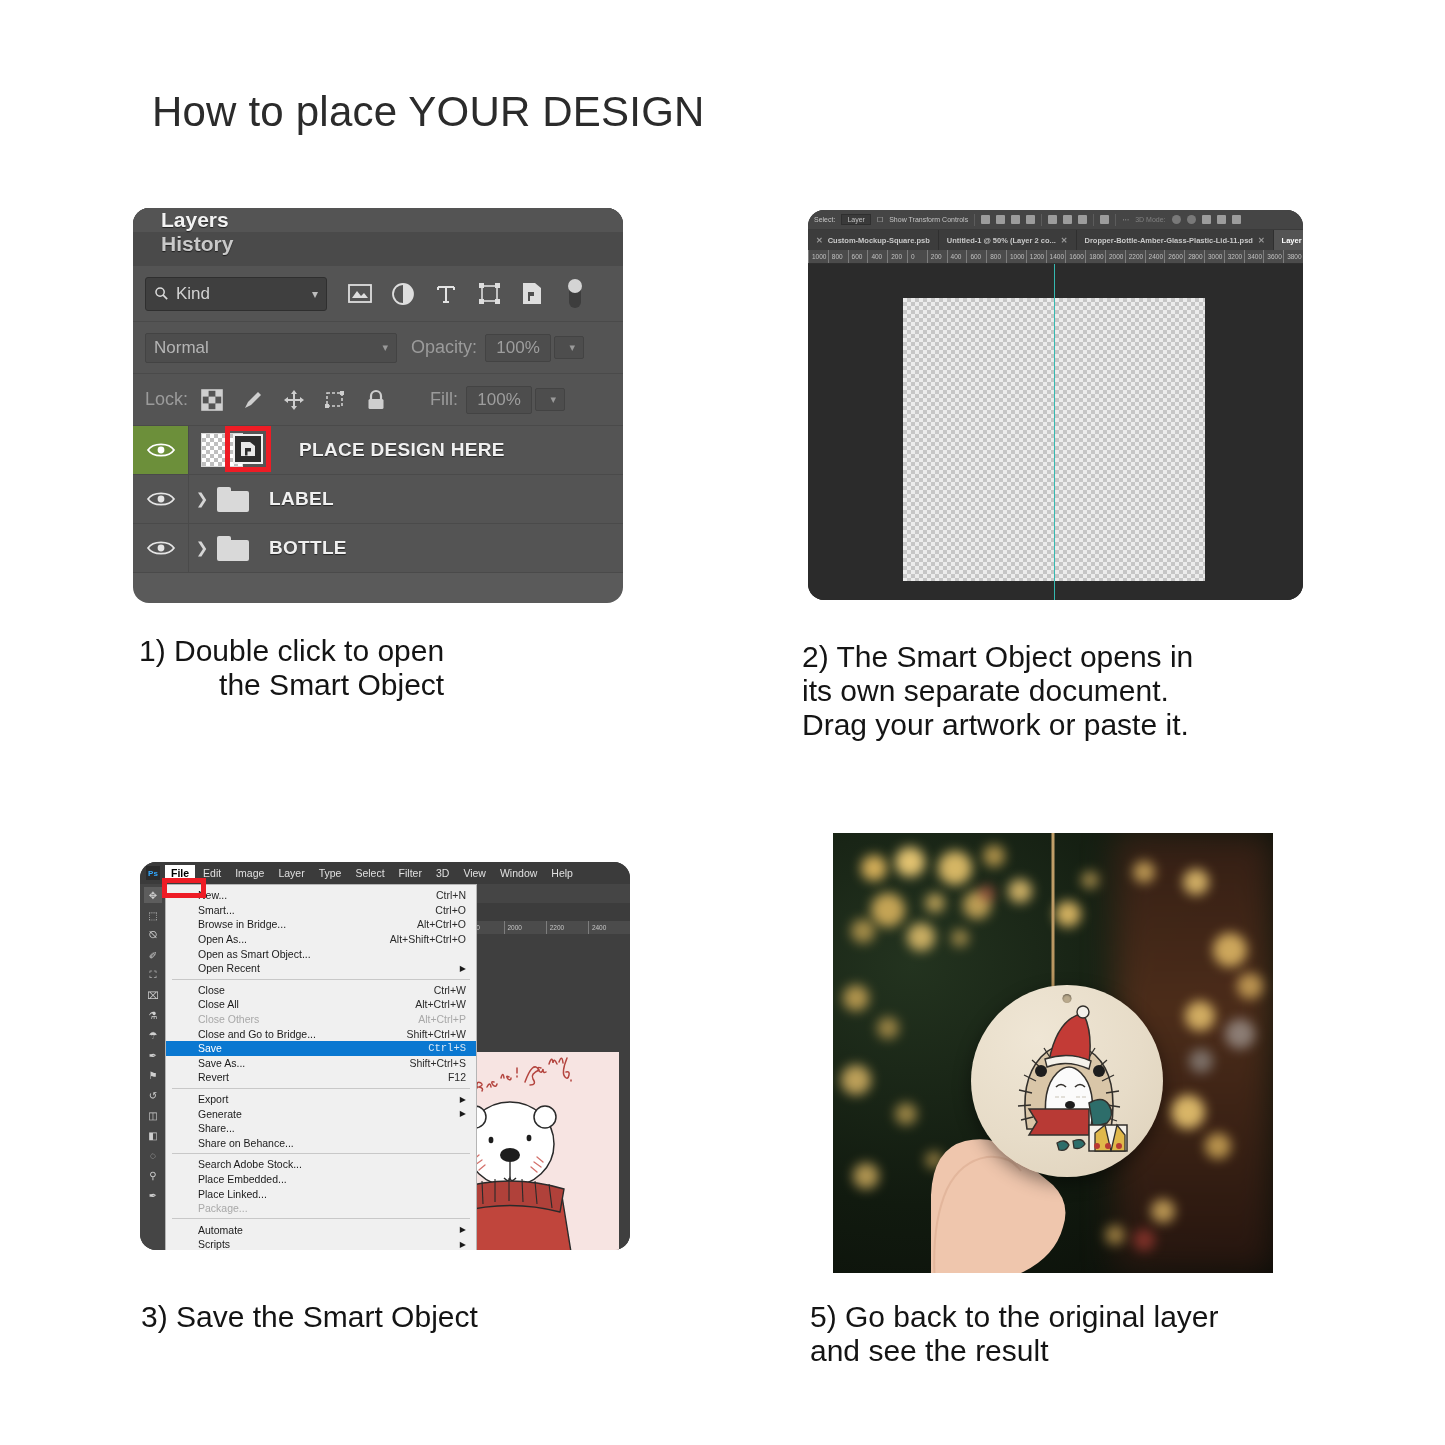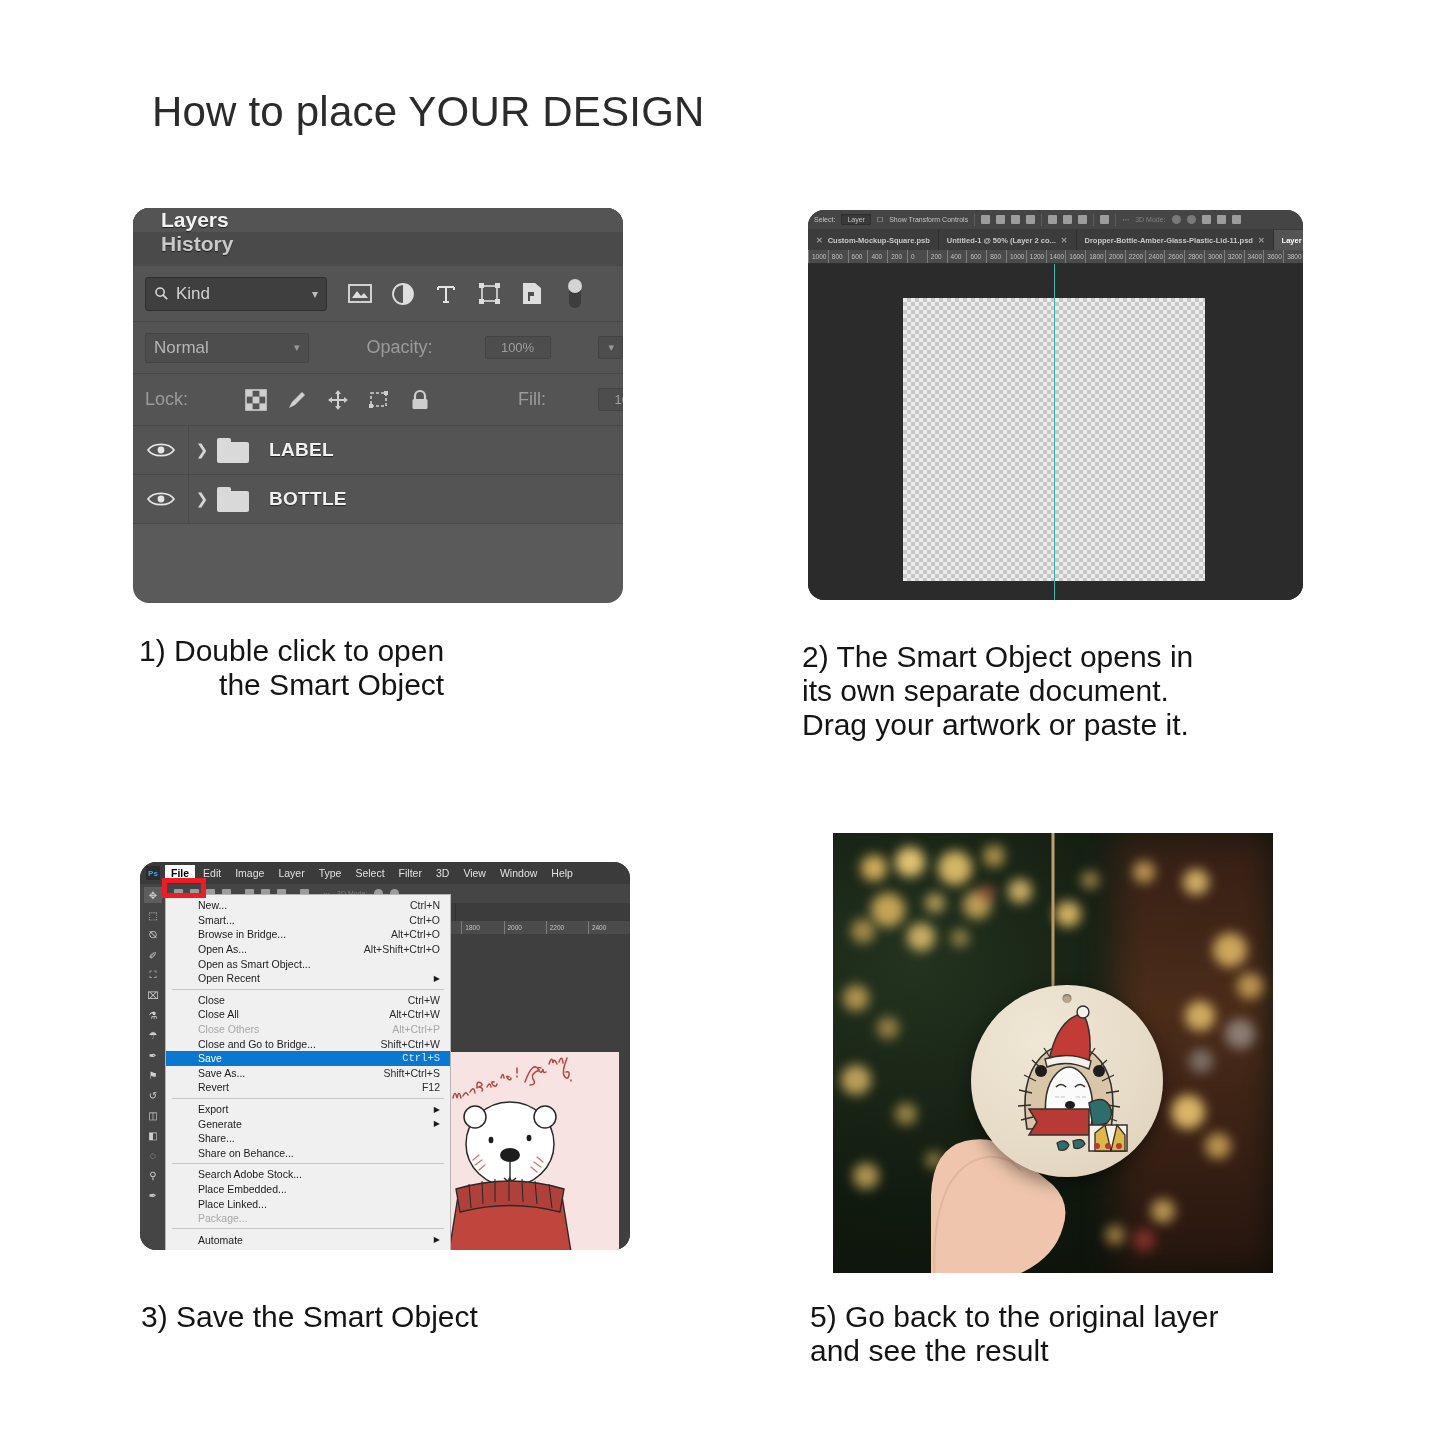--- a/index.html
+++ b/index.html
@@ -56,25 +56,25 @@
     color: #d2d2d2; font-size: 17px;
   }
   .kind-select .caret { margin-left: auto; font-size: 12px; color: #bdbdbd; }
   .filter-icons { display: flex; align-items: center; gap: 17px; margin-left: 6px; }
   .filter-icons .fi { width: 26px; height: 26px; color: #d8d8d8; display:flex; align-items:center; justify-content:center; }
 
   .ps-row {
     height: 52px; background: #545454;
     display: flex; align-items: center; padding-left: 12px;
     border-bottom: 1px solid #4a4a4a;
-    color: #9b9b9b; font-size: 18px; gap: 44px;
+    color: #9b9b9b; font-size: 18px;
   }
   .ps-input {
     background: #4d4d4d; border: 1px solid #434343; border-radius: 2px;
-    color: #9e9e9e; font-size: 13px; padding: 3px 8px; min-width: 66px; text-align: center;
+    color: #9e9e9e; font-size: 17px; padding: 3px 8px; min-width: 66px; text-align: center;
   }
   .ps-combo {
     background: #4d4d4d; border: 1px solid #434343; border-radius: 2px;
     color: #b5b5b5; font-size: 17px; padding: 4px 8px;
     display:flex; align-items:center;
   }
   .ps-combo .caret { margin-left:auto; font-size: 11px; color:#9a9a9a; }
 
   .lock-icons { display:flex; align-items:center; gap: 17px; margin-left: 12px; }
   .lock-icons .li { width: 24px; height: 24px; color:#c9c9c9; display:flex; align-items:center; justify-content:center;}
@@ -202,21 +202,21 @@
   .canvas-3 { position:absolute; left:26px; right:0; top:72px; bottom:0; background:#3f3f3f; }
 
   
   .art-card {
     position: absolute; left: 235px; top: 118px; width: 218px; height: 200px;
     background: #f7e4e2; overflow: hidden;
   }
 
   
   .file-menu {
-    position: absolute; left: 25px; top: 32px; width: 286px;
+    position: absolute; left: 25px; top: 22px; width: 312px;
     background: #f0f0f0; border: 1px solid #b5b5b5;
     font-size: 10.5px; color: #1a1a1a; padding: 3px 0;
     z-index: 20;
   }
   .fm-item { height: 14.6px; display:flex; align-items:center; padding: 0 10px 0 32px; position:relative;}
   .fm-item .label { white-space: nowrap; }
   .fm-item .accel { margin-left:auto; color:#2b2b2b;text-align:right; }
   .fm-item .arrow { margin-left:auto; font-size:8px; }
   .fm-item.disabled { color: #a8a8a8; }
   .fm-item.disabled .accel { color:#a8a8a8; }
@@ -375,20 +375,37 @@
           </svg>
       </span>
     </div>
     <span style="margin-left:42px">Fill:</span>
     <span class="ps-input" style="margin-left:8px">100%</span>
     <span class="ps-combo" style="width:30px;justify-content:center;margin-left:3px">
       <span class="caret">▾</span>
     </span>
   </div>
 
+  <div class="layer-row">
+    <div class="eye-cell selected">
+      <svg width="28" height="18" viewBox="0 0 28 18">
+        <path d="M1 9 C6 1.5 22 1.5 27 9 C22 16.5 6 16.5 1 9 Z" fill="none" stroke="#fff" stroke-width="1.7"></path>
+        <circle cx="14" cy="9" r="3.4" fill="#fff"></circle>
+      </svg>
+    </div>
+    <div class="thumb-sq" style="margin-left:12px"></div>
+    <div class="so-badge">
+      <svg width="18" height="18" viewBox="0 0 18 18">
+          <path d="M2 2 h9 l5 4 v10 H2 Z" fill="#e8e8e8"></path>
+          <path d="M6 8 h6 v3.5 h-3.5 v4 H6 z" fill="#2c2c2c"></path>
+        </svg>
+    </div>
+    <div class="redbox" style="left:92px;top:0px;width:46px;height:46px;"></div>
+    <span class="layer-name" style="margin-left:56px">PLACE DESIGN HERE</span>
+  </div>
 
   <div class="layer-row">
     <div class="eye-cell">
       <svg width="28" height="18" viewBox="0 0 28 18">
         <path d="M1 9 C6 1.5 22 1.5 27 9 C22 16.5 6 16.5 1 9 Z" fill="none" stroke="#e5e5e5" stroke-width="1.7"></path>
         <circle cx="14" cy="9" r="3.4" fill="#e5e5e5"></circle>
       </svg>
     </div>
     <span class="disclosure">❯</span>
     <span class="folder-ico"></span>

